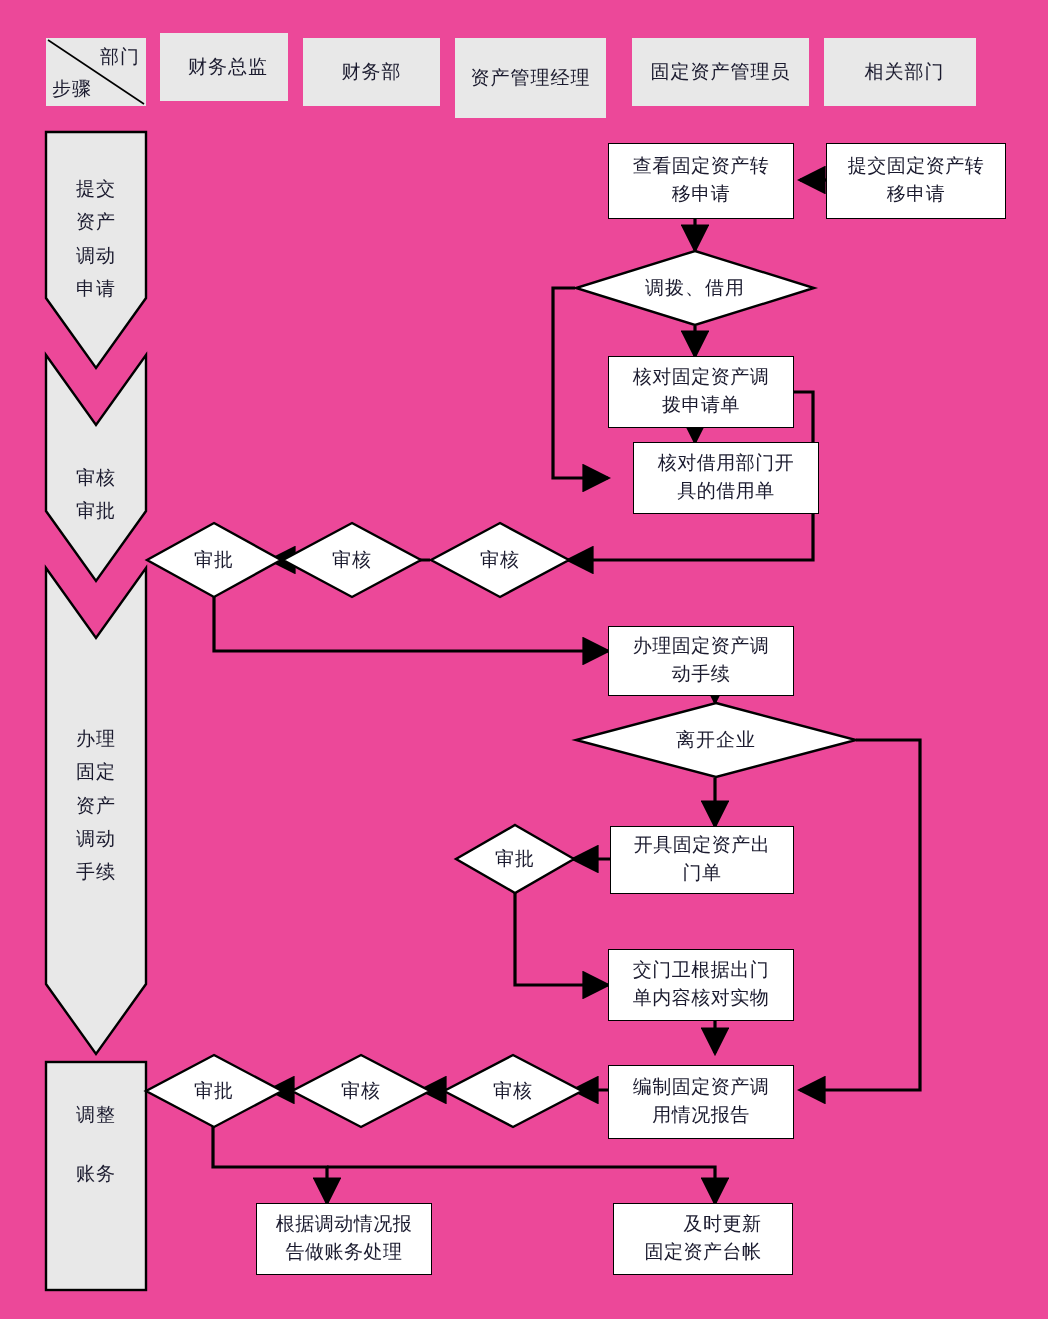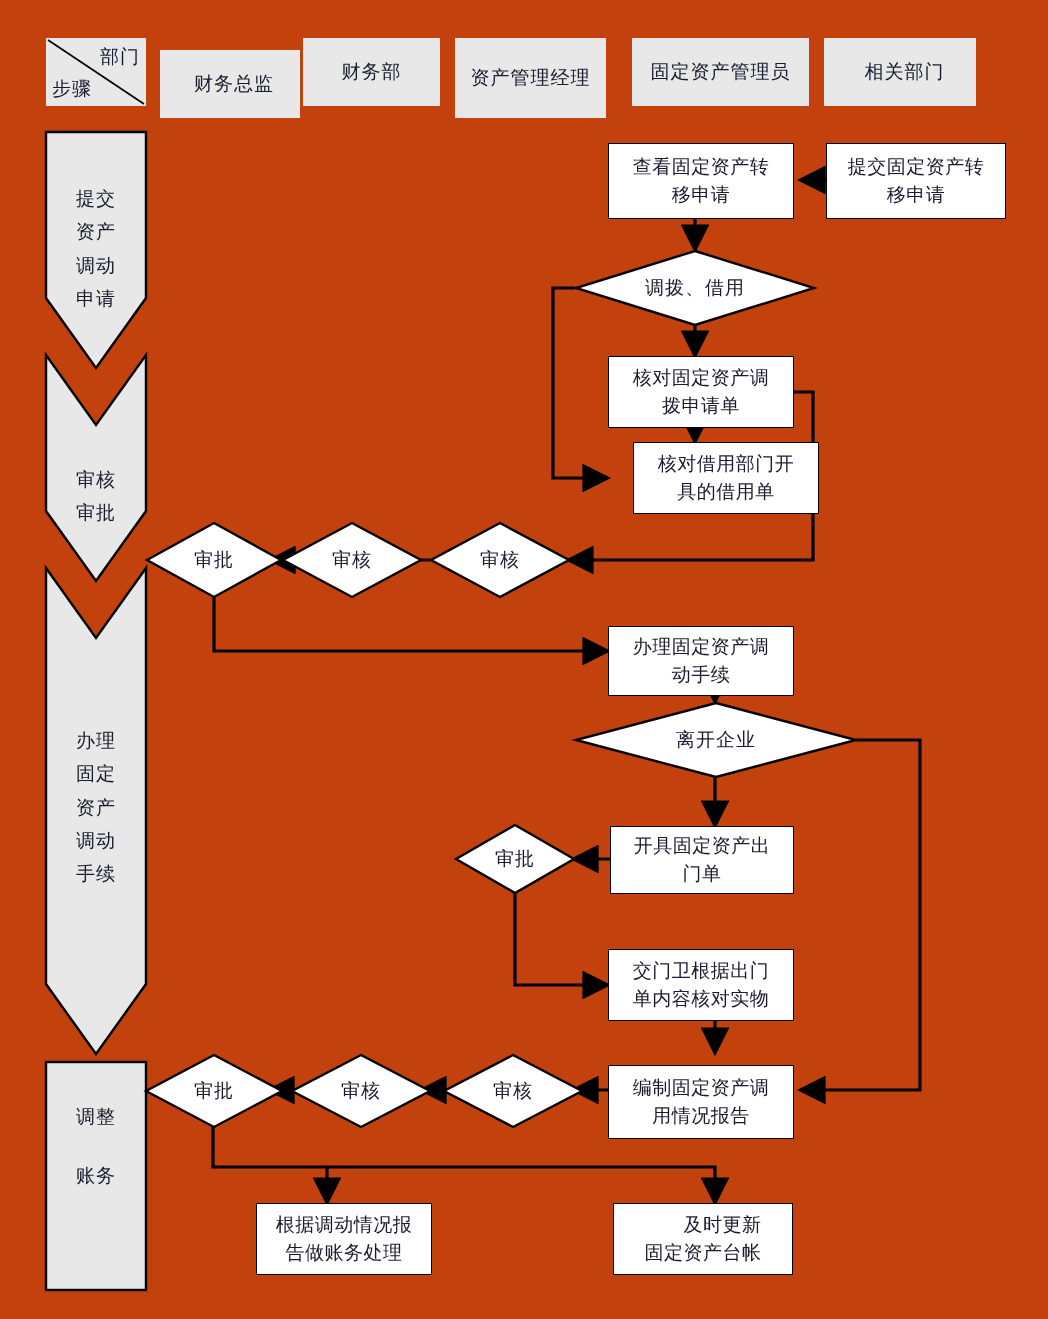--- a/index.html
+++ b/index.html
@@ -7,22 +7,23 @@
     padding: 0;
     background: #ffffff;
   }
   body {
     font-family: "Liberation Serif", "DejaVu Serif", serif;
   }
   #canvas {
     position: relative;
     width: 1048px;
     height: 1319px;
-    background: #c2410c;
+    background: #ec4899;
     overflow: hidden;
+    font-family: Liberation Mono, monospace;
   }
   
   .hdr-cell {
     position: absolute;
     background: #e8e8e8;
     display: flex;
     align-items: center;
     justify-content: center;
     font-size: 19px;
     color: #1a1a2e;
@@ -117,41 +118,41 @@
 <div id="canvas">
 
   <div class="hdr-corner" style="left:46px; top:38px; width:100px; height:68px;">
     <svg width="100" height="68" viewBox="0 0 100 68">
       <line x1="2" y1="2" x2="98" y2="66" stroke="#000" stroke-width="1.6"></line>
     </svg>
     <span class="corner-a">部门</span>
     <span class="corner-b">步骤</span>
   </div>
 
-  <div class="hdr-cell" style="left:160px; top:50px; width:140px; height:68px;padding-left:8px;">
+  <div class="hdr-cell" style="left:160px; top:33px; width:128px; height:68px;padding-left:8px;">
     <span>财务总监</span>
   </div>
   <div class="hdr-cell" style="left:303px; top:38px; width:137px; height:68px;">
     <span>财务部</span>
   </div>
   <div class="hdr-cell" style="left:455px; top:38px; width:151px; height:80px;">
     <span>资产管理经理</span>
   </div>
   <div class="hdr-cell" style="left:632px; top:38px; width:177px; height:68px;">
     <span>固定资产管理员</span>
   </div>
   <div class="hdr-cell" style="left:824px; top:38px; width:152px; height:68px;padding-left:9px;">
     <span>相关部门</span>
   </div>
 
   <div class="phase" style="left:44px; top:130px; width:104px; height:240px;">
     <svg width="104" height="240" viewBox="0 0 104 240">
       <polygon points="2,2 102,2 102,168 52,238 2,168" fill="#e8e8e8" stroke="#000" stroke-width="2.4"></polygon>
     </svg>
-    <div class="phase-label" style="top:44px;margin-top:8px;">
+    <div class="phase-label" style="top:44px;">
       <div>提交</div>
       <div>资产</div>
       <div>调动</div>
       <div>申请</div>
     </div>
   </div>
 
   <div class="phase" style="left:44px; top:353px; width:104px; height:230px;">
     <svg width="104" height="230" viewBox="0 0 104 230">
       <polygon points="2,2 52,72 102,2 102,158 52,228 2,158" fill="#e8e8e8" stroke="#000" stroke-width="2.4"></polygon>

